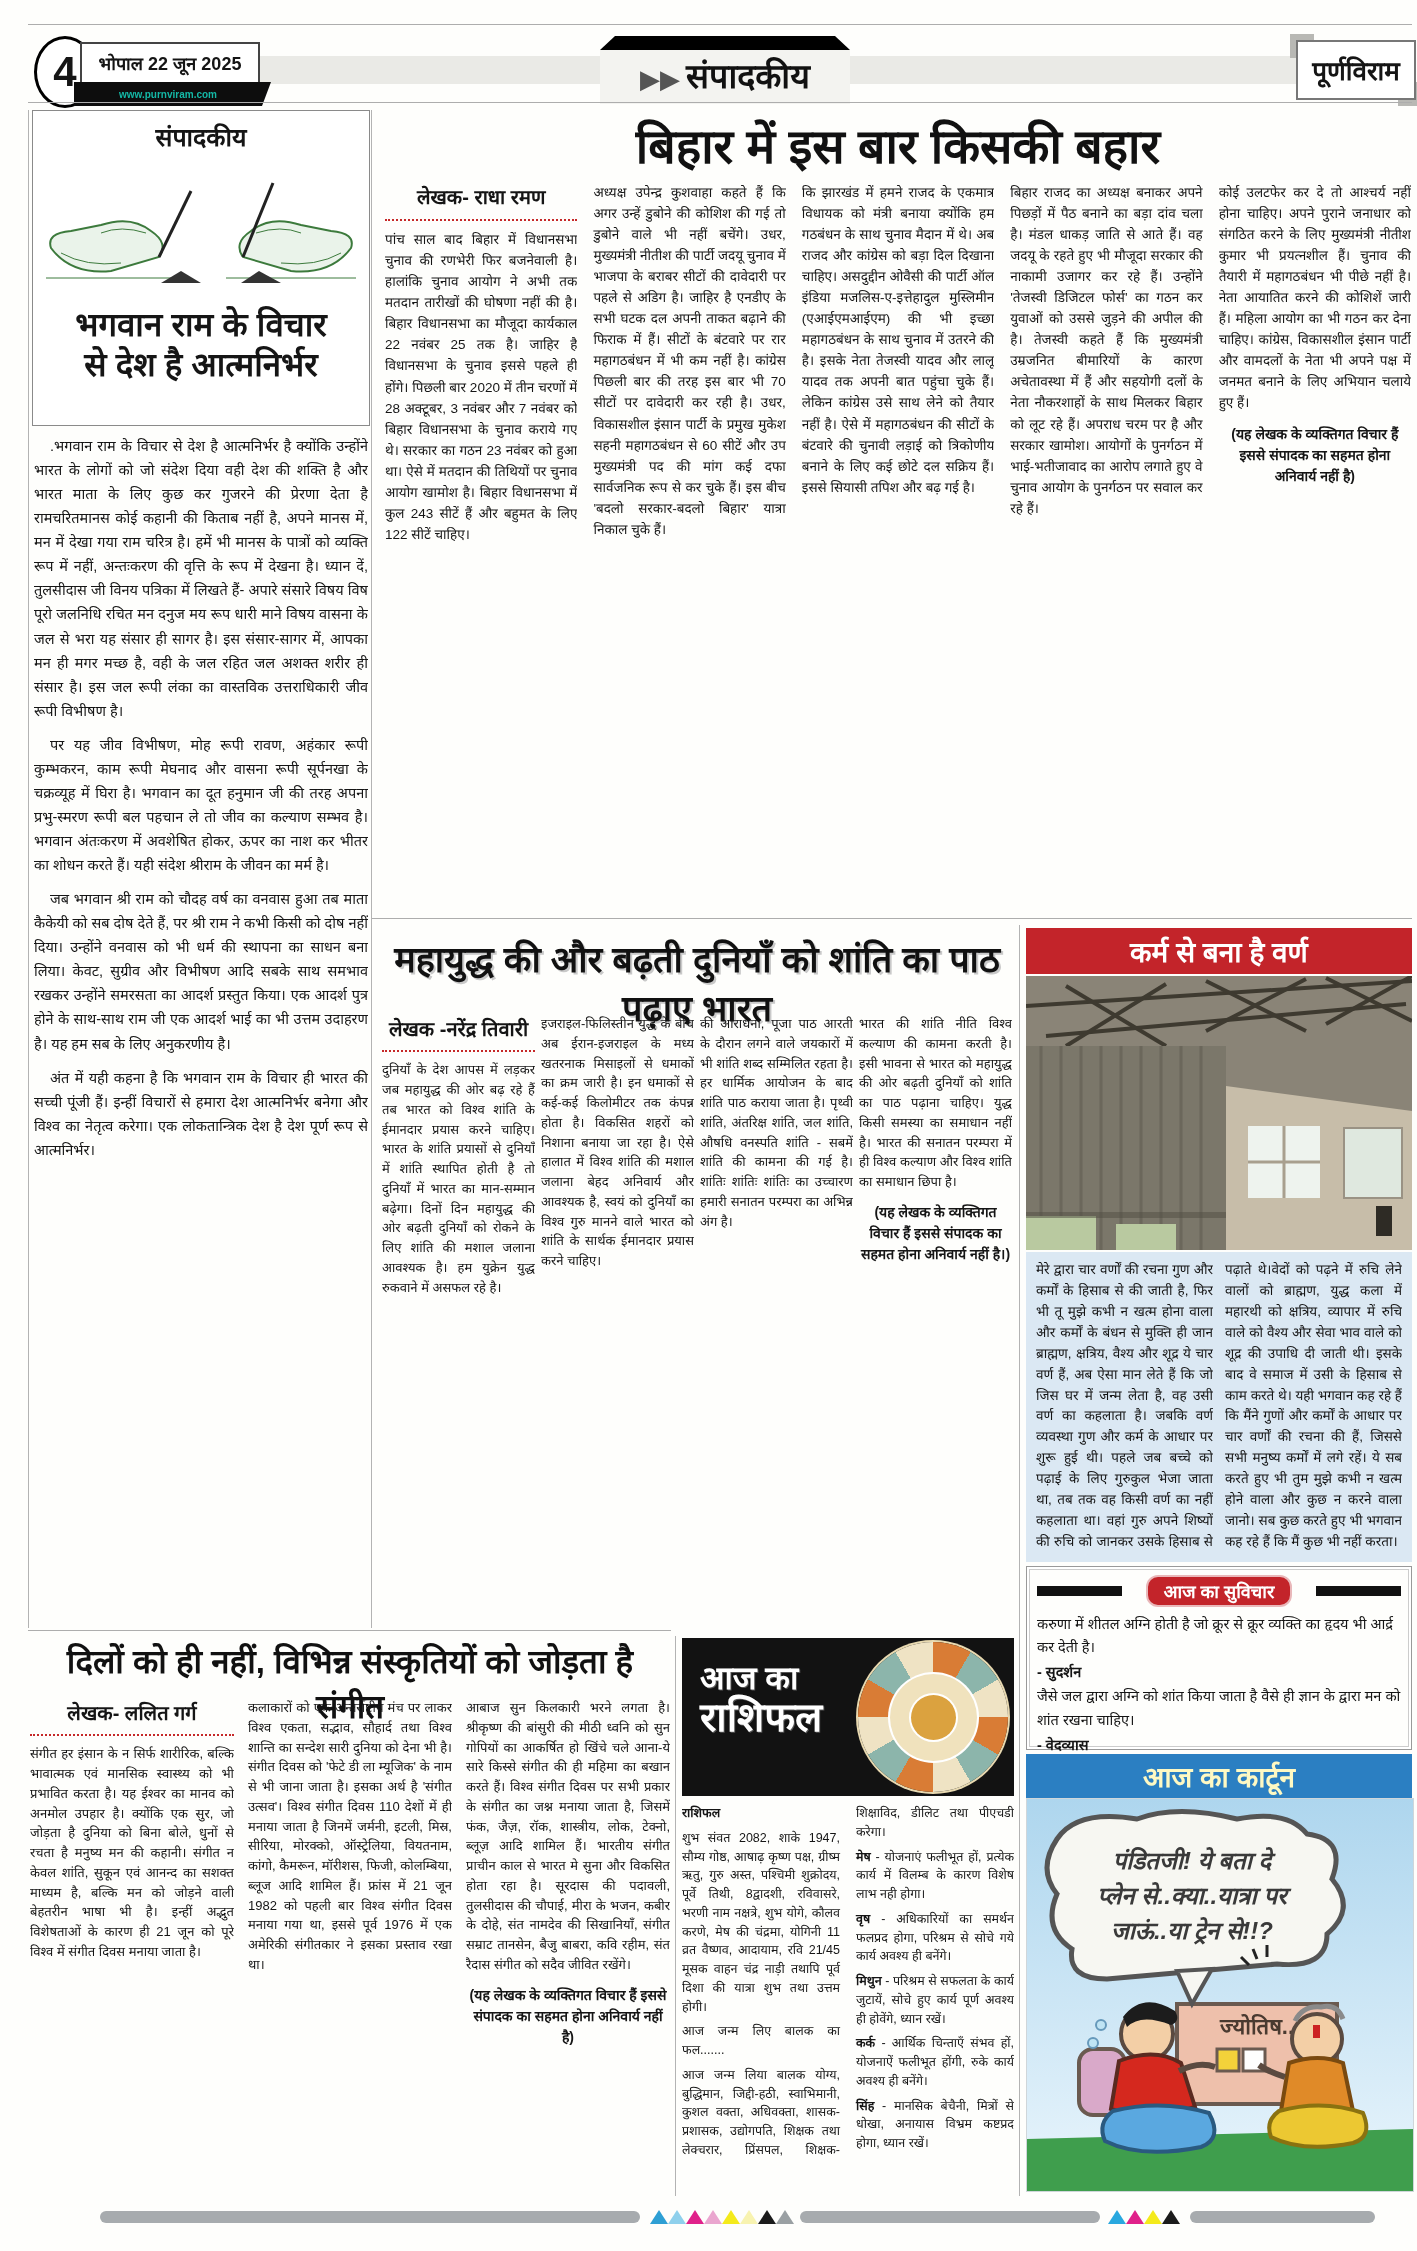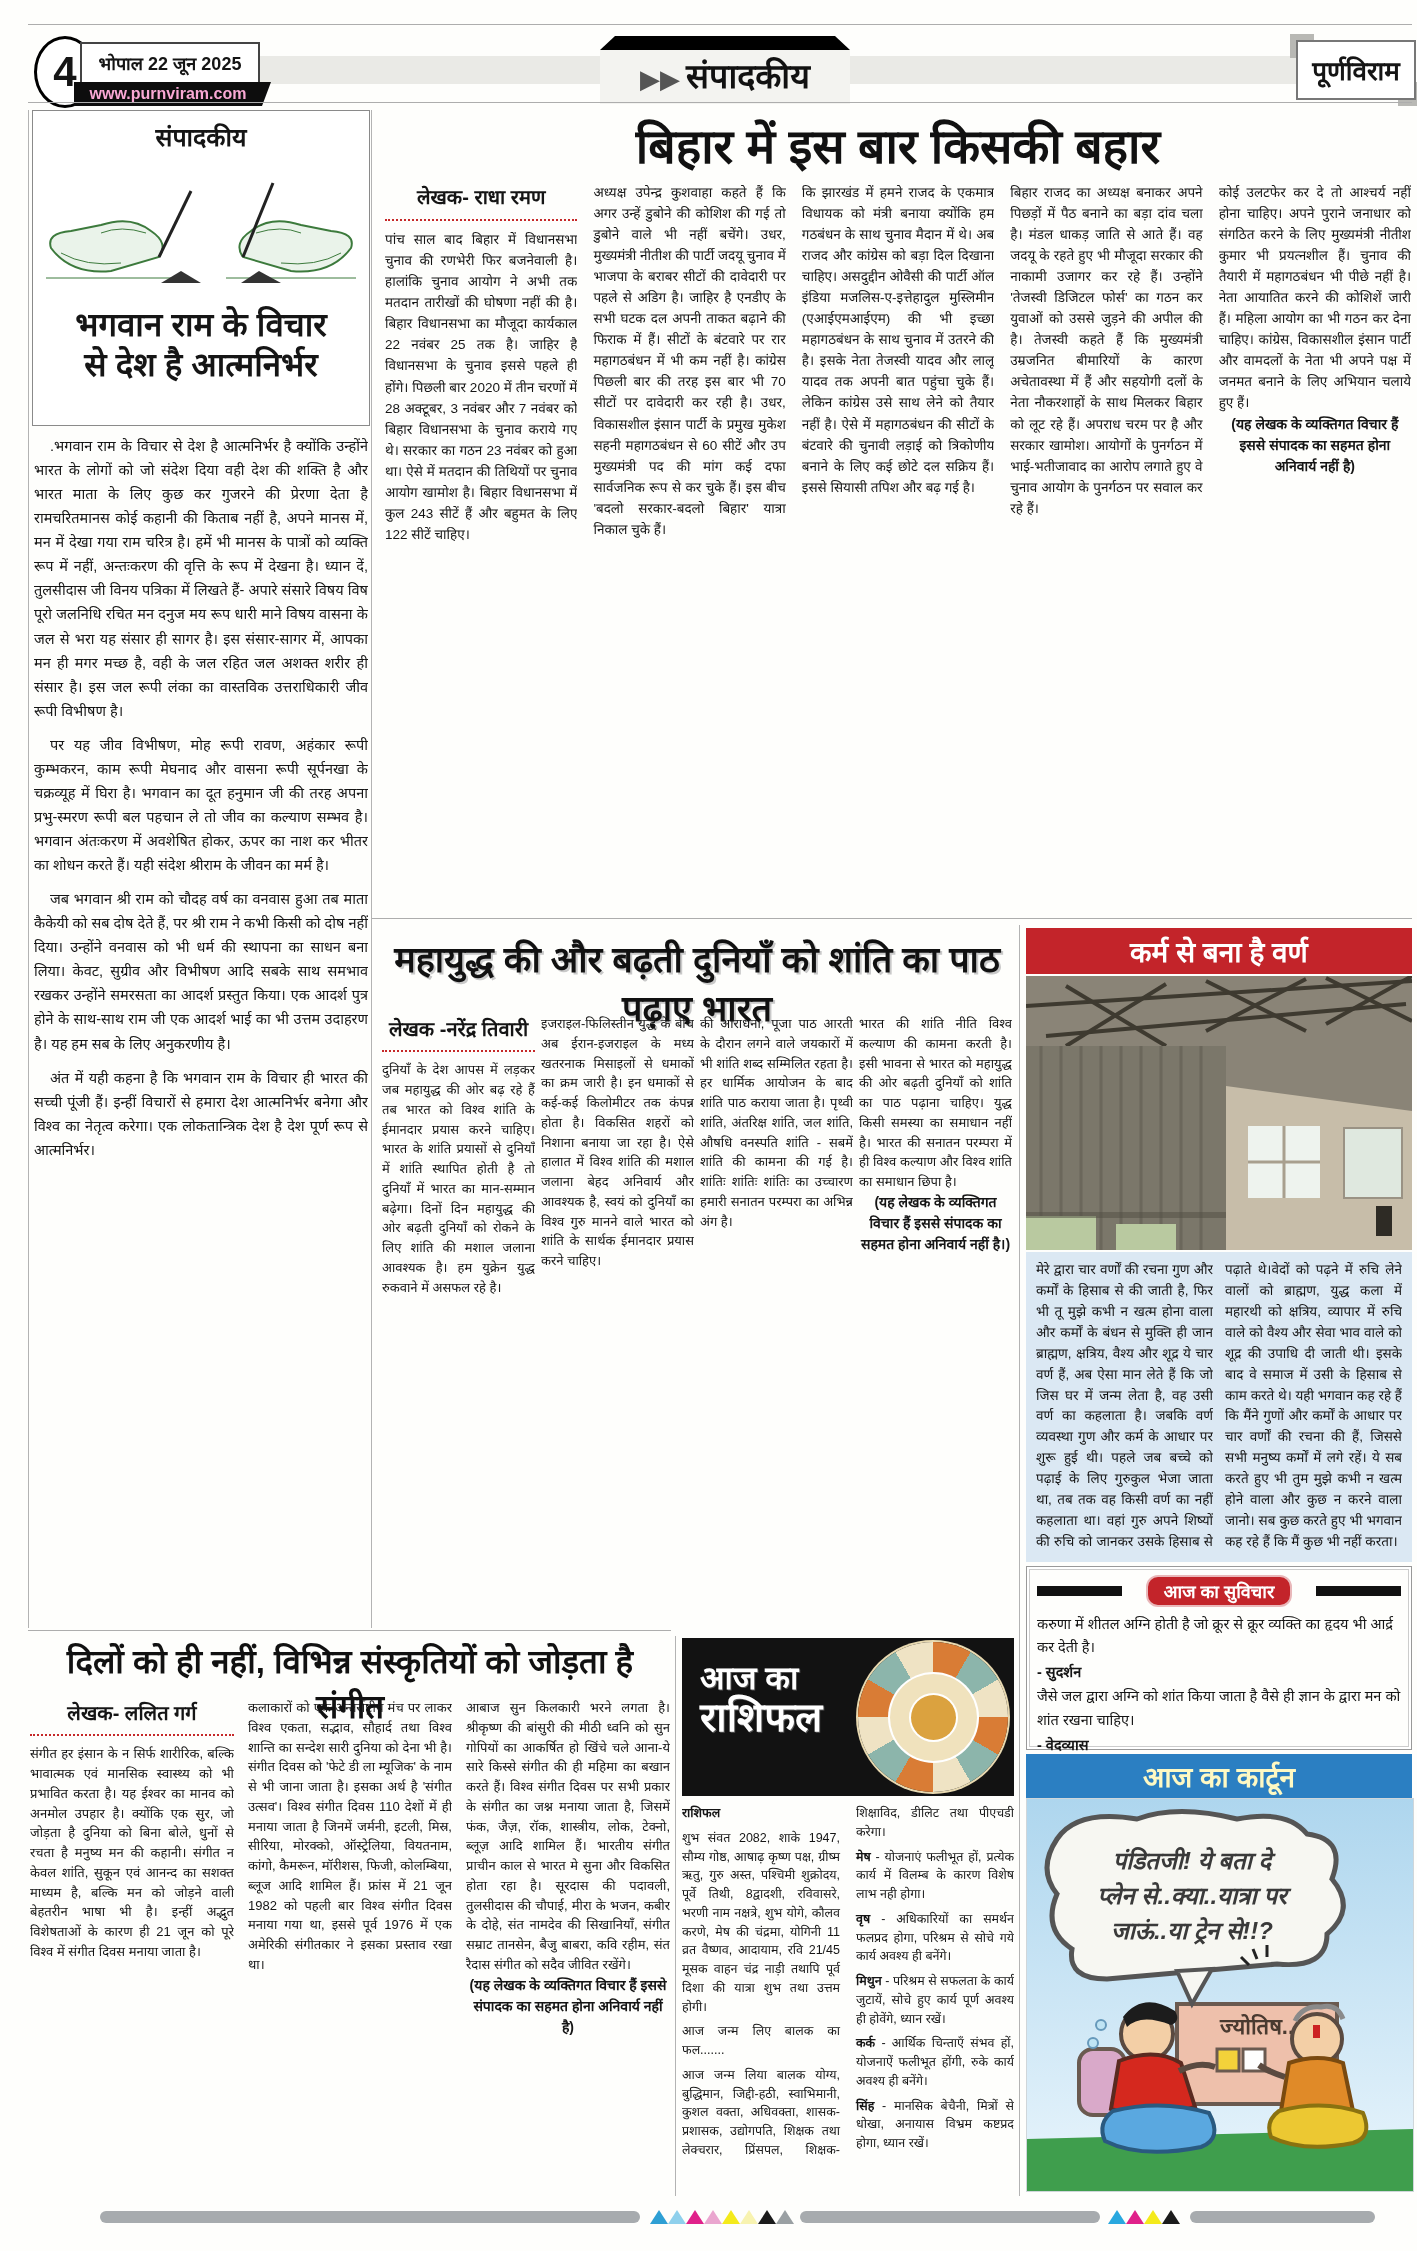--- a/index.html
+++ b/index.html
@@ -8,22 +8,22 @@
   .hline{position:absolute;height:1px;background:#adadad;}
   .vline{position:absolute;width:1px;background:#b3b3b3;}
 
   
   .hdr-band{position:absolute;left:85px;top:56px;width:1246px;height:28px;background:#eaeae6;}
   .pageno{position:absolute;left:34px;top:36px;width:56px;height:66px;border:3px solid #000;
           border-radius:50%;background:#fff;display:flex;align-items:center;justify-content:center;
           font-size:42px;font-weight:bold;}
   .datebox{position:absolute;left:80px;top:42px;width:176px;height:38px;background:#fff;border:2px solid #444;
            display:flex;align-items:center;justify-content:center;font-weight:bold;font-size:18px;}
-  .webbar{position:absolute;left:74px;top:82px;width:188px;height:24px;background:#0d0d0d;color:#f9a8d4;
-          display:flex;align-items:center;justify-content:center;font-weight:bold;font-size:16px;}
+  .webbar{position:absolute;left:74px;top:82px;width:188px;height:24px;background:#0d0d0d;color:#14b8a6;
+          display:flex;align-items:center;justify-content:center;font-weight:bold;font-size:10px;}
   .webbar:after{content:"";position:absolute;right:-9px;top:0;border-top:24px solid #0d0d0d;border-right:9px solid transparent;}
   .sect{position:absolute;left:600px;top:36px;width:250px;text-align:center;}
   .sect .trap{height:14px;background:#000;clip-path:polygon(6% 0,94% 0,100% 100%,0 100%);}
   .sect .sbox{background:#f3f3f0;padding:2px 0 6px 0;}
   .sect .stext{font-size:34px;font-weight:bold;color:#111;}
   .sect .arrows{font-size:26px;font-weight:bold;color:#555;margin-right:6px;}
   .logo{position:absolute;left:1296px;top:40px;width:120px;height:60px;}
   .logo .c1,.logo .c2{position:absolute;width:24px;height:24px;background:#b8b8b4;}
   .logo .c1{left:-6px;top:-6px;} .logo .c2{right:-6px;bottom:-6px;}
   .logo .ibox{position:absolute;inset:0;background:#fff;border:2px solid #777;
@@ -37,21 +37,21 @@
   .edbody{position:absolute;left:34px;top:434px;width:334px;height:1192px;overflow:hidden;
           font-size:14.5px;line-height:1.66;text-align:justify;}
   .edbody p{margin:0 0 10px 0;text-indent:16px;}
 
   
   .headline{position:absolute;font-weight:bold;text-align:center;color:#111;}
   .cols{position:absolute;display:flex;overflow:hidden;text-align:justify;}
   .cols .col{flex:1;overflow:hidden;}
   .author{font-size:20px;font-weight:bold;text-align:center;padding-bottom:6px;margin-bottom:8px;
           border-bottom:2px dotted #c62828;}
-  .disc{font-weight:bold;text-align:center;font-size:14px;line-height:1.5;}
+  .disc{font-weight:bold;text-align:center;margin-top:10px;font-size:14px;line-height:1.5;}
 
   .bihar-cols{left:385px;top:182px;width:1026px;height:726px;gap:16px;font-size:13.5px;line-height:1.56;}
   .war-cols{left:382px;top:1014px;width:630px;height:598px;gap:6px;font-size:13px;line-height:1.52;}
   .music-cols{left:30px;top:1698px;width:640px;height:462px;gap:14px;font-size:13px;line-height:1.52;}
 
   
   .redbanner{position:absolute;left:1026px;top:928px;width:386px;height:46px;background:#c3242a;color:#fff;
              display:flex;align-items:center;justify-content:center;font-size:28px;font-weight:bold;}
   .photo{position:absolute;left:1026px;top:976px;width:386px;height:274px;overflow:hidden;}
   .varna-text{position:absolute;left:1026px;top:1252px;width:386px;height:310px;background:#dbe8f3;

